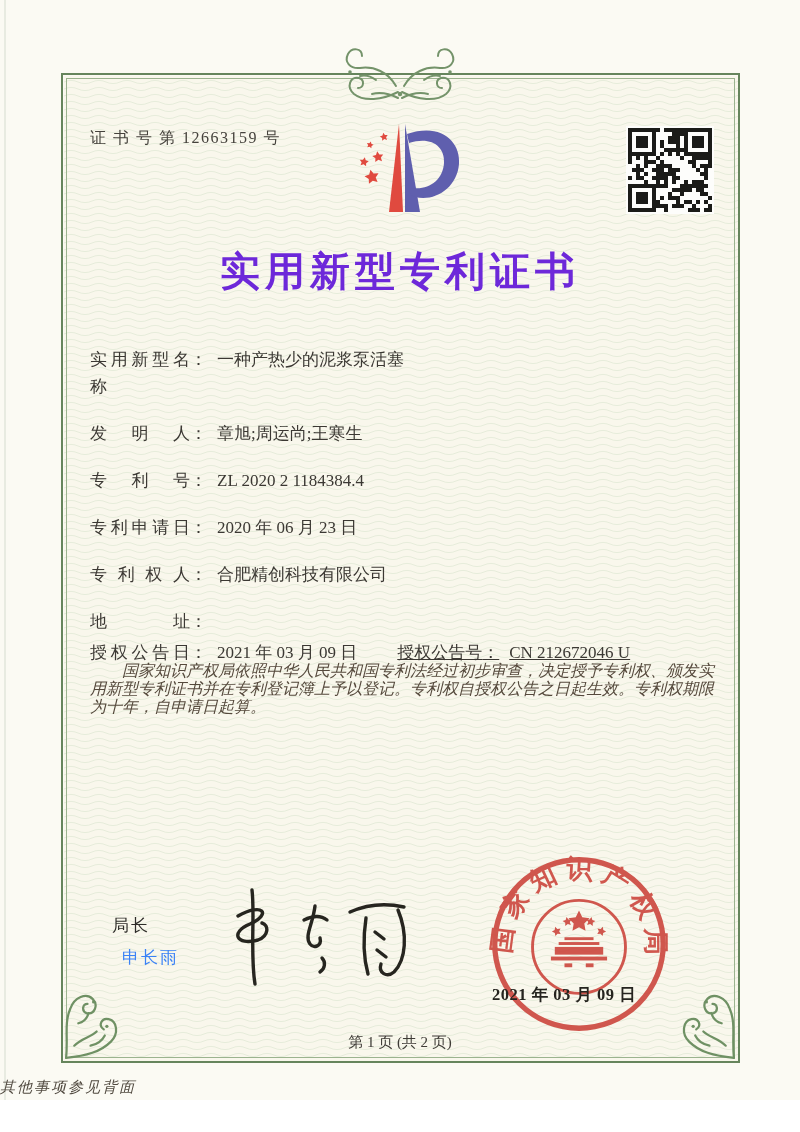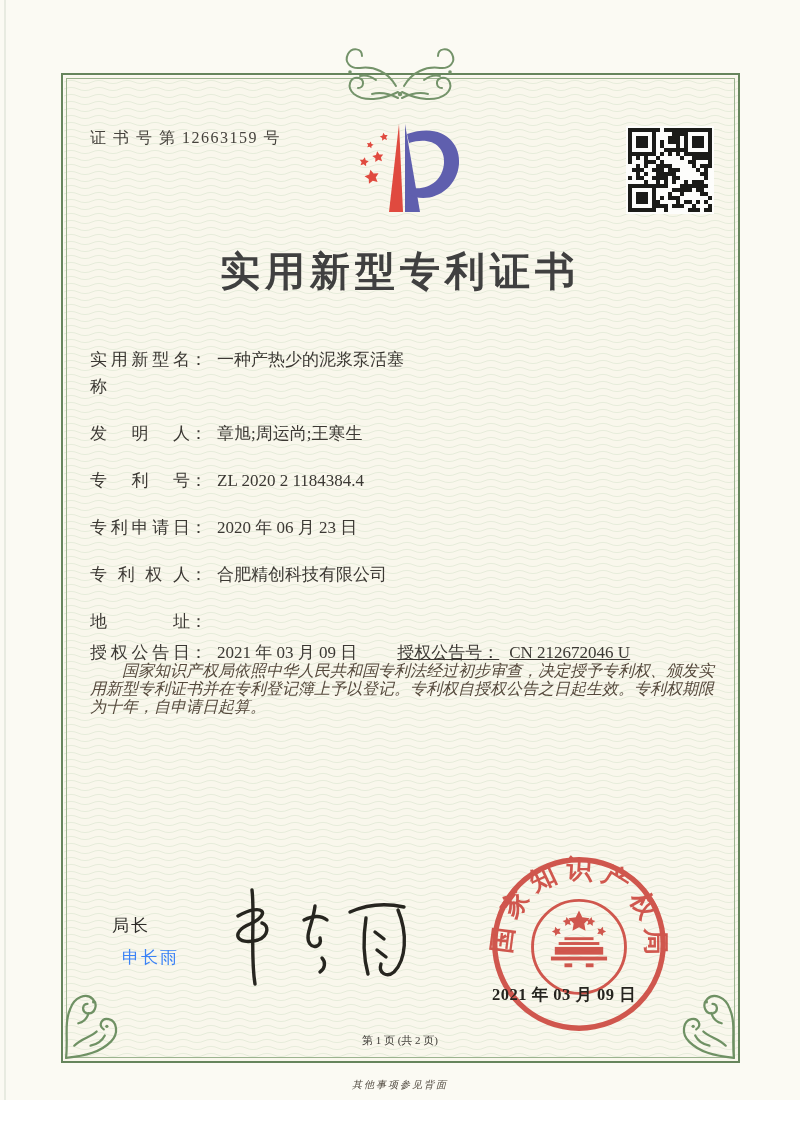--- a/index.html
+++ b/index.html
@@ -19,39 +19,39 @@
   }
   .ornament-top{position:absolute;left:280px;top:42px;width:240px;height:64px;}
   .corner{position:absolute;width:112px;height:112px;}
   .corner-bl{left:60px;top:952px;}
   .corner-br{left:628px;top:952px;transform:scaleX(-1);}
   .cert-no{position:absolute;left:90px;top:128px;font-size:16px;letter-spacing:1.5px;color:#45423c;}
   .logo{position:absolute;left:343px;top:118px;width:122px;height:102px;}
   .qr{position:absolute;left:626px;top:126px;width:88px;height:88px;background:#fdfdfb;}
   .title{
     position:absolute;left:0;top:244px;width:800px;text-align:center;
-    font-size:40px;font-weight:700;letter-spacing:5px;color:#404040;
+    font-size:40px;font-weight:700;letter-spacing:5px;color:#6d28d9;
   }
   .fields{position:absolute;left:90px;top:346px;width:628px;}
   .frow{display:flex;align-items:flex-start;font-size:17px;line-height:27px;margin-bottom:20px;}
   .frow.addr{margin-bottom:4px;margin-top:8px;}
   .flabel{flex:none;width:100px;text-align:justify;text-align-last:justify;text-justify:inter-character;}
   .fcolon{flex:none;margin-right:10px;}
   .fvalue{white-space:normal;}
   .fvalue.addr-v{max-width:434px;}
   .pair2{display:flex;margin-left:40px;text-decoration:underline;}
   .paras{position:absolute;left:90px;top:662px;width:624px;font-size:16px;line-height:18px;color:#55493c;}
   .paras p{margin:0;text-indent:2em;font-style:italic;}
   .sig-title{position:absolute;left:112px;top:914px;font-size:17px;color:#2e2c29;letter-spacing:2px;}
   .sig-name{position:absolute;left:122px;top:946px;font-size:17px;color:#3b82f6;letter-spacing:2px;}
   .signature{position:absolute;left:218px;top:884px;width:205px;height:108px;}
   .seal{position:absolute;left:487px;top:852px;width:184px;height:184px;opacity:.9;}
   .seal-date{position:absolute;left:492px;top:984px;font-size:16.5px;color:#25241f;letter-spacing:.5px;font-weight:600;}
-  .page-num{position:absolute;left:0;top:1033px;width:800px;text-align:center;font-size:11px;color:#3e3b36;}
-  .back-note{position:absolute;left:0;top:1078px;width:800px;text-align:center;font-size:10px;color:#514a40;font-style:italic;letter-spacing:2px;}
+  .page-num{position:absolute;left:0;top:1033px;width:800px;text-align:center;font-size:15px;color:#3e3b36;}
+  .back-note{position:absolute;left:0;top:1078px;width:800px;text-align:left;font-size:15px;color:#514a40;font-style:italic;letter-spacing:2px;}
   svg{display:block;}
 </style>
 </head>
 <body>
 
 <div class="page">
 
   <svg width="0" height="0" style="position:absolute" aria-hidden="true">
     <defs>
       <polygon id="star5" points="0,-10 2.94,-4.05 9.51,-3.09 4.76,1.55 5.88,8.09 0,5 -5.88,8.09 -4.76,1.55 -9.51,-3.09 -2.94,-4.05"></polygon>

